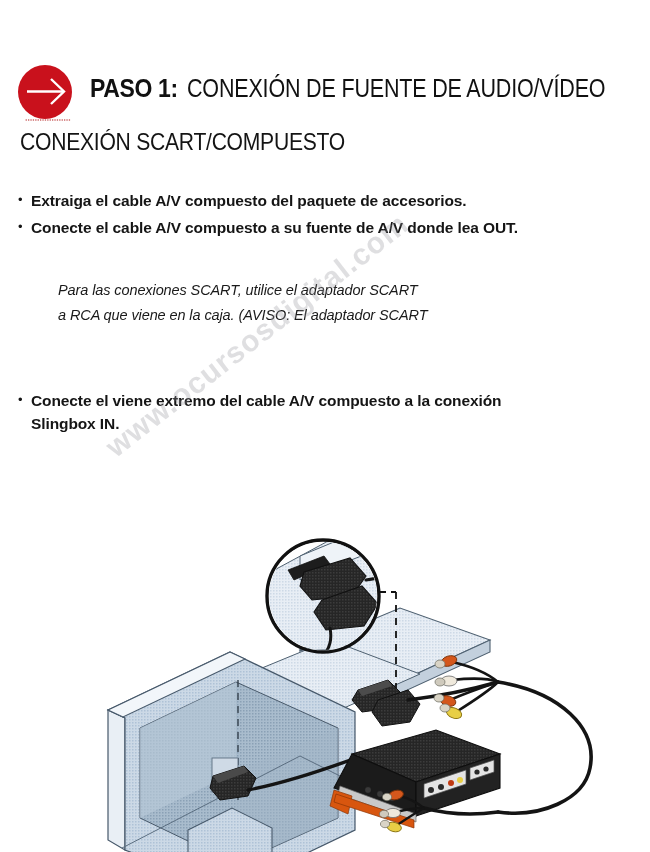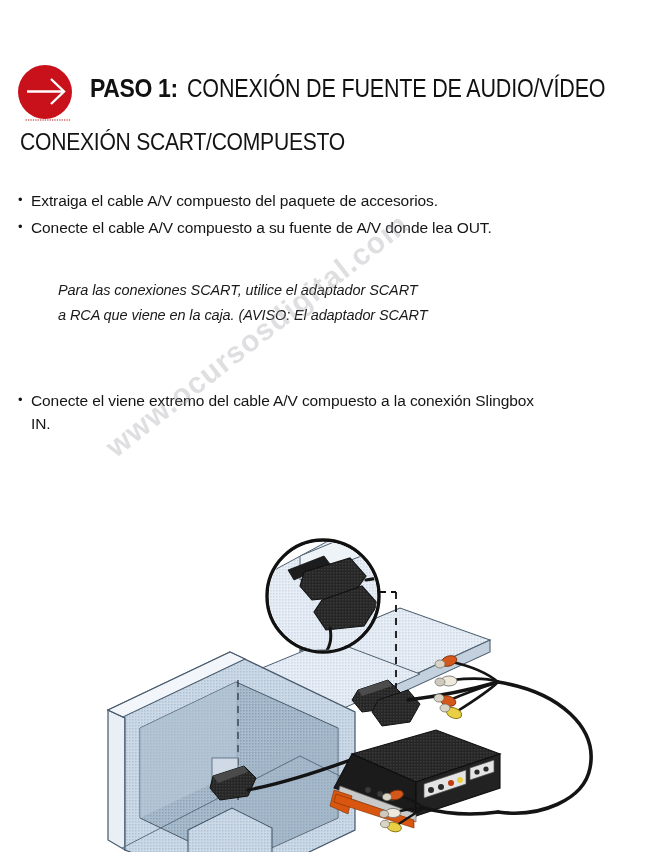--- a/index.html
+++ b/index.html
@@ -118,20 +118,21 @@
   .bullet-dot {
     flex: 0 0 auto;
     width: 13px;
     font-size: 13px;
     line-height: 1.55;
     color: #151515;
   }
   .bullet-text {
     flex: 1 1 auto;
     white-space: nowrap;
+    font-weight: bold;
   }
   .bullet-text.wrap { white-space: normal; }
 
   .note-block {
     position: absolute;
     left: 58px;
     top: 278px;
     width: 480px;
     font-style: italic;
     font-size: 14.5px;

